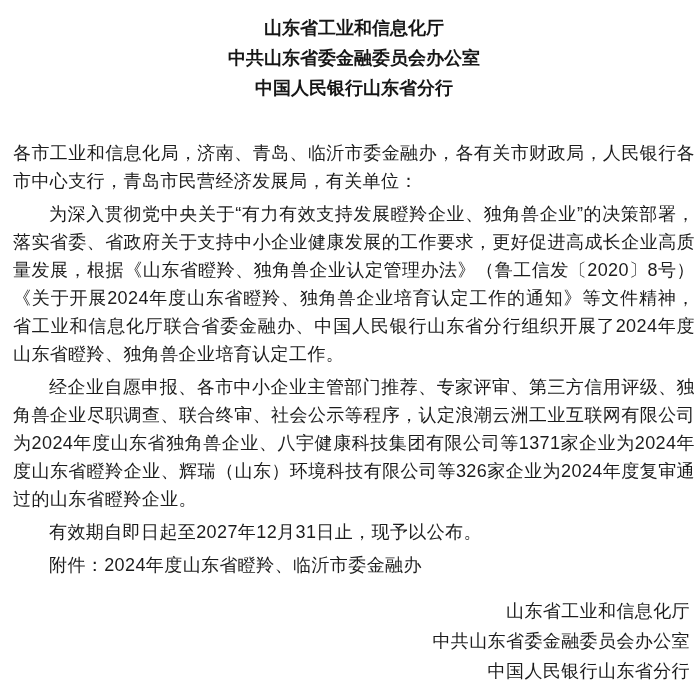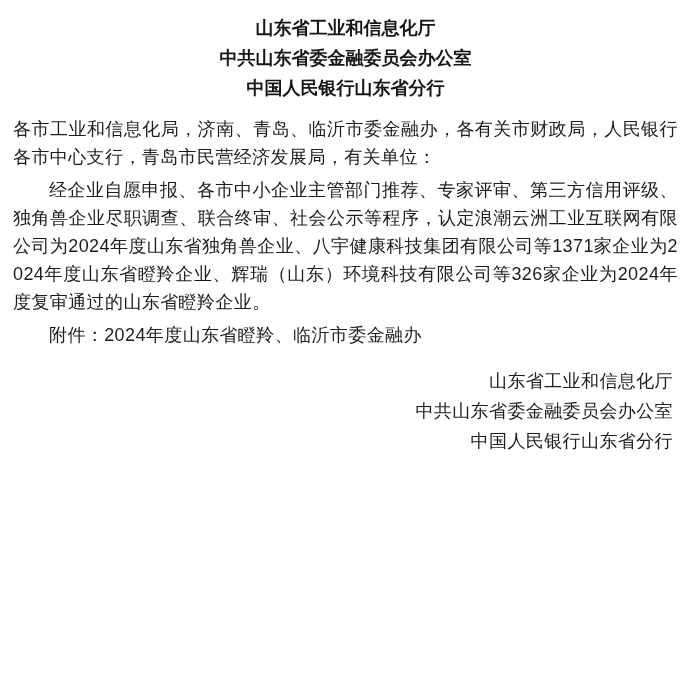--- a/index.html
+++ b/index.html
@@ -8,32 +8,32 @@
     background: #ffffff;
   }
   body {
     width: 695px;
     height: 699px;
     overflow: hidden;
     font-family: "Liberation Sans", sans-serif;
     color: #1c1c1c;
   }
   .doc {
-    padding: 13px 17px 0 13px;
+    padding: 13px 0 0 13px;
     box-sizing: border-box;
   }
   .doc-header {
     text-align: center;
     font-weight: bold;
     font-size: 18px;
     line-height: 30px;
     color: #161616;
   }
   .doc-body {
-    margin-top: 12px;
+    margin-top: 36px;
   }
   .para {
     margin: 0 0 5px 0;
     font-size: 18px;
     line-height: 28px;
     text-align: justify;
     letter-spacing: 0.4px;
     word-break: break-all;
   }
   .para.indent {
@@ -54,21 +54,23 @@
 <div class="doc">
 
   <div class="doc-header">
     <div class="h-line">山东省工业和信息化厅</div>
     <div class="h-line">中共山东省委金融委员会办公室</div>
     <div class="h-line">中国人民银行山东省分行</div>
   </div>
 
   <div class="doc-body">
     <p class="para">各市工业和信息化局，济南、青岛、临沂市委金融办，各有关市财政局，人民银行各市中心支行，青岛市民营经济发展局，有关单位：</p>
+    <p class="para indent">为深入贯彻党中央关于“有力有效支持发展瞪羚企业、独角兽企业”的决策部署，落实省委、省政府关于支持中小企业健康发展的工作要求，更好促进高成长企业高质量发展，根据《山东省瞪羚、独角兽企业认定管理办法》（鲁工信发〔2020〕8号）《关于开展2024年度山东省瞪羚、独角兽企业培育认定工作的通知》等文件精神，省工业和信息化厅联合省委金融办、中国人民银行山东省分行组织开展了2024年度山东省瞪羚、独角兽企业培育认定工作。</p>
     <p class="para indent">经企业自愿申报、各市中小企业主管部门推荐、专家评审、第三方信用评级、独角兽企业尽职调查、联合终审、社会公示等程序，认定浪潮云洲工业互联网有限公司为2024年度山东省独角兽企业、八宇健康科技集团有限公司等1371家企业为2024年度山东省瞪羚企业、辉瑞（山东）环境科技有限公司等326家企业为2024年度复审通过的山东省瞪羚企业。</p>
+    <p class="para indent">有效期自即日起至2027年12月31日止，现予以公布。</p>
     <p class="para indent">附件：2024年度山东省瞪羚、临沂市委金融办</p>
   </div>
 
   <div class="doc-signature">
     <div class="sig-line">山东省工业和信息化厅</div>
     <div class="sig-line">中共山东省委金融委员会办公室</div>
     <div class="sig-line">中国人民银行山东省分行</div>
   </div>
 
 </div>

